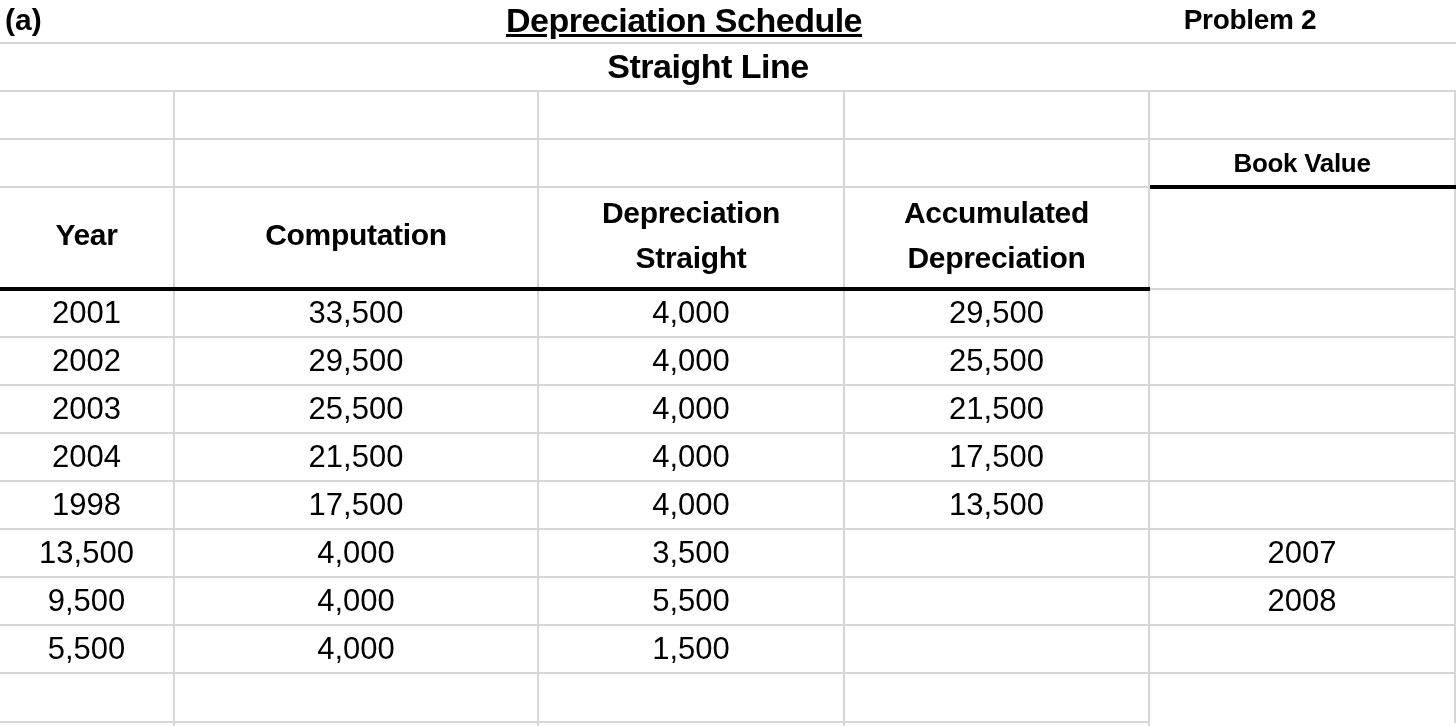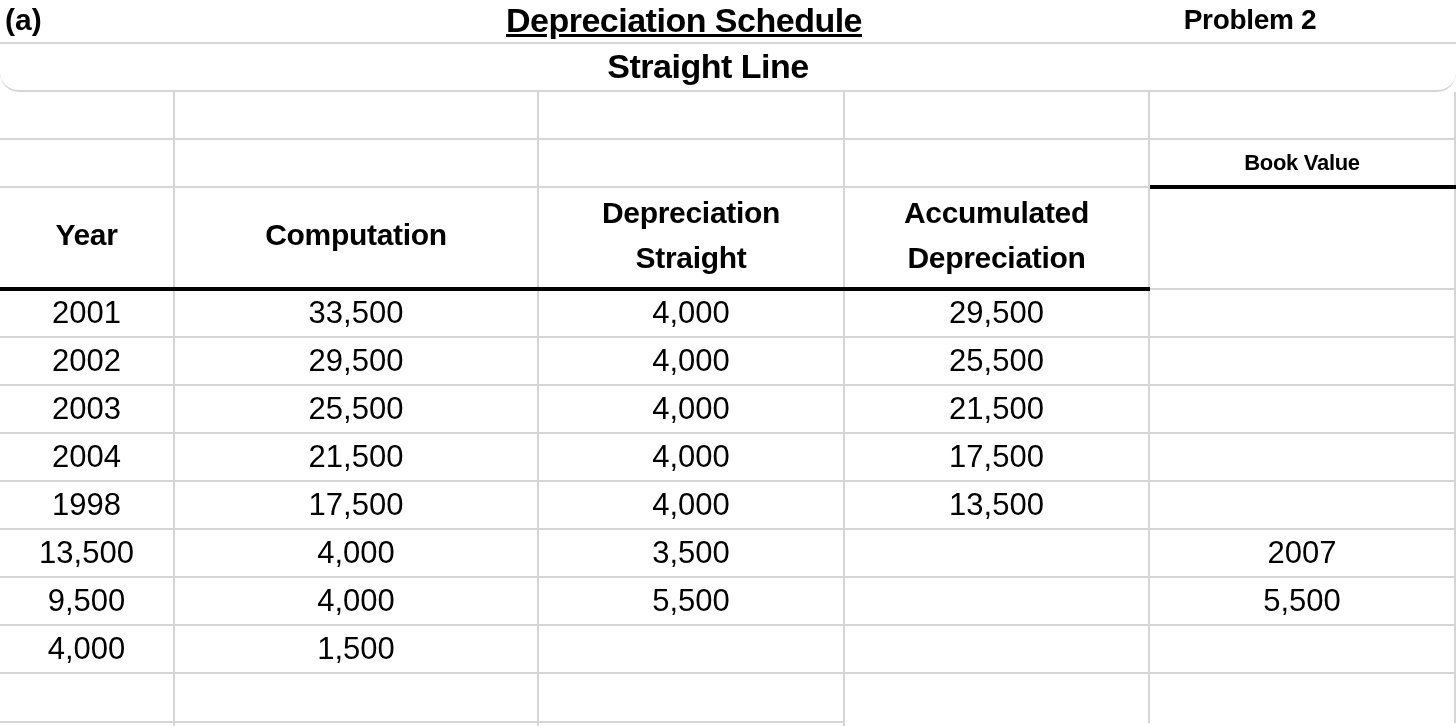--- a/index.html
+++ b/index.html
@@ -13,21 +13,21 @@
     position:relative;
     width:1456px;height:726px;
     background:var(--bg);
     font-family:"Liberation Sans", sans-serif;
     color:var(--text);
     overflow:hidden;
   }
   
   .toprow{position:absolute;left:0;width:1456px;box-sizing:border-box;border-bottom:2px solid var(--grid);}
   .row1{top:0;height:44px;}
-  .row2{top:44px;height:48px;border-radius:19px;}
+  .row2{top:44px;height:48px;}
   .toprow span{position:absolute;top:0;bottom:2px;display:flex;align-items:center;white-space:nowrap;}
   .corner{left:5px;font-weight:700;font-size:30px;}
   .title,.subtitle{font-weight:700;font-size:34px;letter-spacing:-0.5px;transform:translateX(-50%);}
   .title{left:684px;text-decoration:underline;}
   .subtitle{left:708px;}
   .problem{left:1250px;font-weight:700;font-size:28px;letter-spacing:-0.3px;transform:translateX(-50%);}
   
   .grid{
     position:absolute;top:92px;left:0;width:1456px;
     display:grid;
@@ -38,21 +38,21 @@
     box-sizing:border-box;
     border-right:2px solid var(--grid);
     border-bottom:2px solid var(--grid);
     display:flex;align-items:center;justify-content:center;
     font-size:31px;
     overflow:hidden;
   }
   .hdr{font-weight:700;font-size:30px;letter-spacing:-0.3px;align-items:center;padding-bottom:7px;line-height:1.5;text-align:center;}
   .hdr .twoline{display:block;}
   .hdr .twoline span{display:block;}
-  .bv{font-weight:700;font-size:22px;letter-spacing:-0.3px;}
+  .bv{font-weight:700;font-size:26px;letter-spacing:-0.3px;}
   .sliver{border-bottom:none;}
   
   .thick{position:absolute;height:4px;background:var(--strong);z-index:5;}
   .thick-bv{top:185px;left:1150px;width:306px;}
   .thick-hdr{top:287px;left:0;width:1150px;}
 </style>
 </head>
 <body>
 
 <div class="sheet">
@@ -206,20 +206,23 @@
         <span>4,000</span>
       </div>
     <div class="c">
         <span>5,500</span>
       </div>
     <div class="c">
         <span></span>
       </div>
 
     <div class="c">
+        <span>2008</span>
+      </div>
+    <div class="c">
         <span>5,500</span>
       </div>
     <div class="c">
         <span>4,000</span>
       </div>
     <div class="c">
         <span>1,500</span>
       </div>
     <div class="c">
         <span></span>

